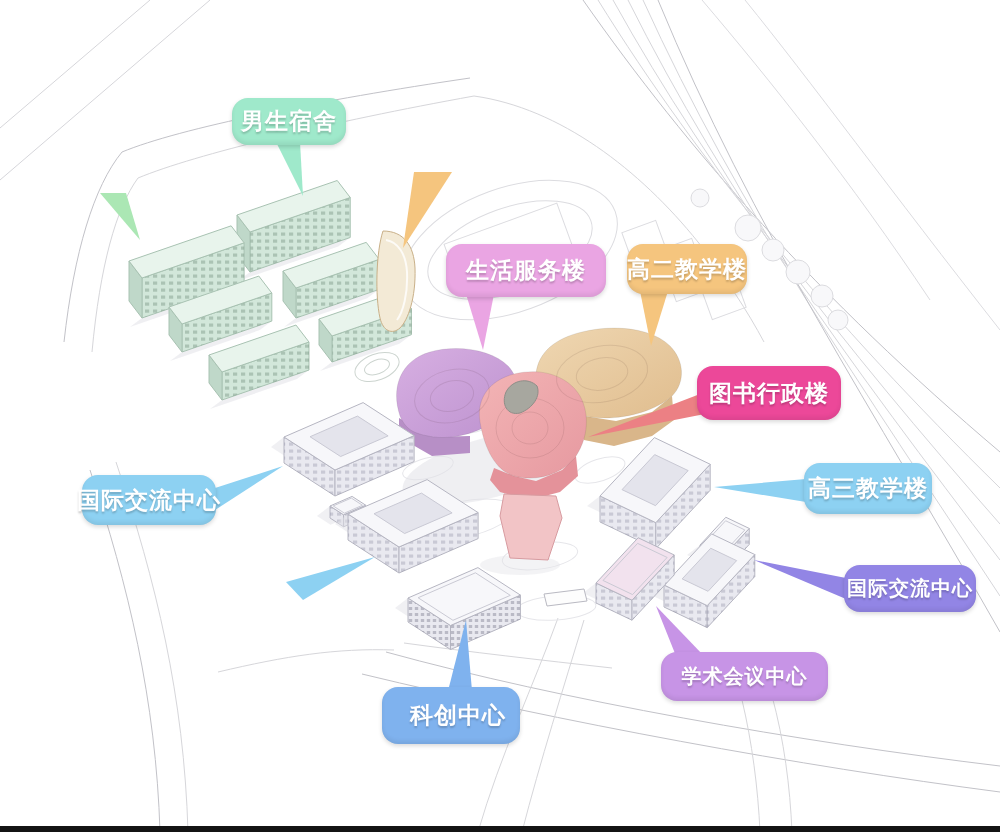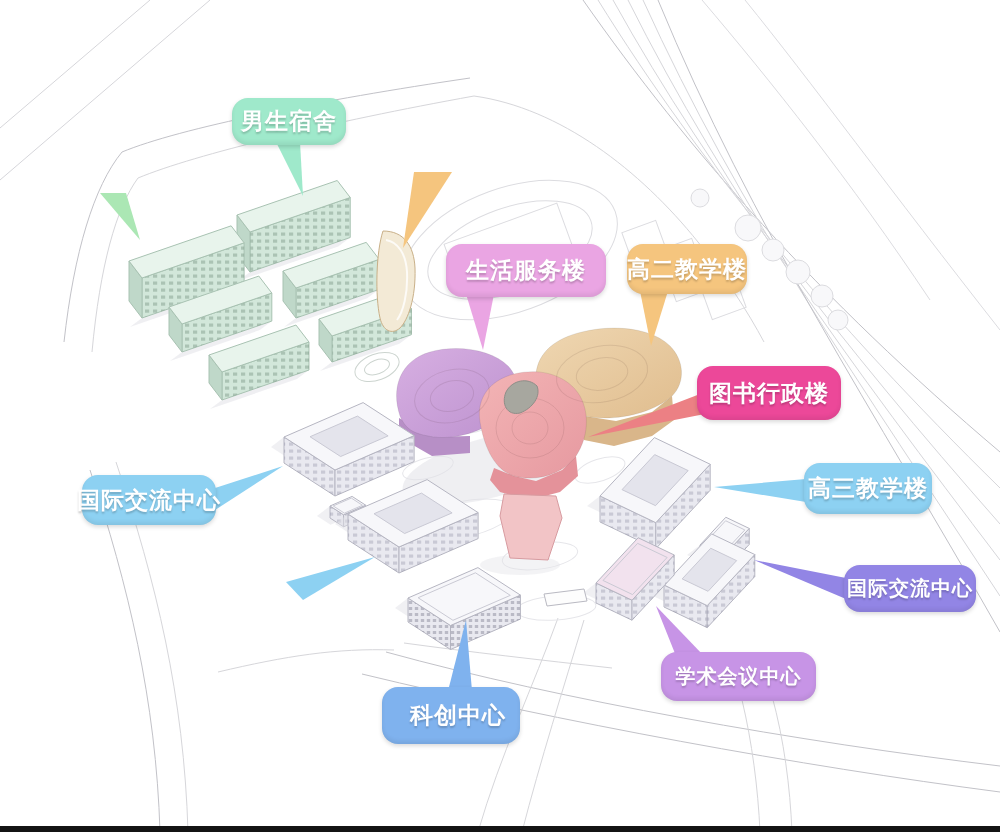--- a/index.html
+++ b/index.html
@@ -258,14 +258,14 @@
   </svg>
 
   <div class="lbl" style="left: 232px; top: 98px; width: 114px; height: 47px; background-color: rgb(159, 233, 203);">男生宿舍</div>
   <div class="lbl" style="left: 446px; top: 244px; width: 160px; height: 53px; background-color: rgb(234, 165, 227);">生活服务楼</div>
   <div class="lbl" style="left: 627px; top: 244px; width: 120px; height: 50px; background-color: rgb(245, 197, 126);">高二教学楼</div>
   <div class="lbl" style="left: 697px; top: 366px; width: 144px; height: 54px; background-color: #ec4899;">图书行政楼</div>
   <div class="lbl" style="left: 82px; top: 475px; width: 134px; height: 50px; background-color: rgb(141, 209, 242);">国际交流中心</div>
   <div class="lbl" style="left: 804px; top: 463px; width: 128px; height: 51px; background-color: rgb(141, 209, 242);">高三教学楼</div>
   <div class="lbl small" style="left: 844px; top: 565px; width: 132px; height: 47px; background-color: rgb(146, 133, 229);">国际交流中心</div>
   <div class="lbl" style="left: 382px; top: 687px; width: 124px; height: 57px; background-color: rgb(127, 178, 238); padding-left: 14px;">科创中心</div>
-  <div class="lbl small" style="left: 661px; top: 652px; width: 155px; height: 49px; background-color: rgb(199, 148, 230);">学术会议中心</div>
+  <div class="lbl small" style="left: 661px; top: 652px; width: 167px; height: 49px; background-color: rgb(199, 148, 230);">学术会议中心</div>
 </div>
 
 </body></html>

